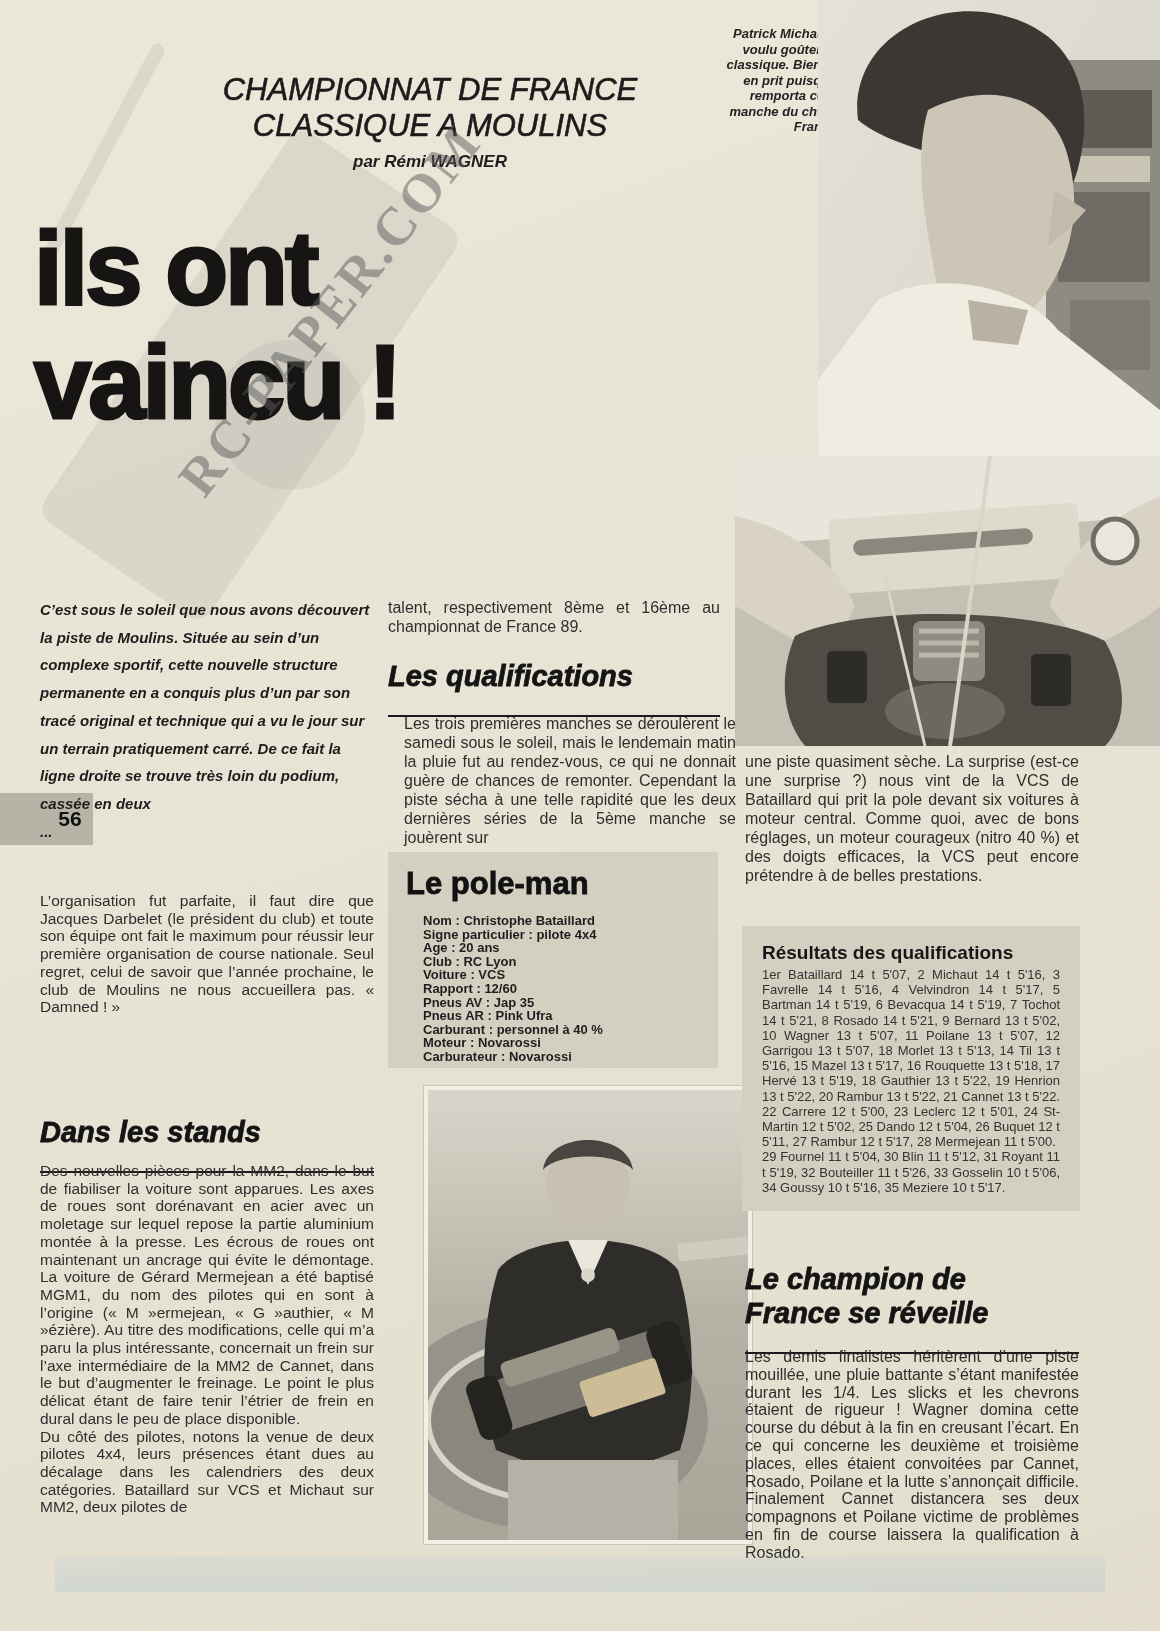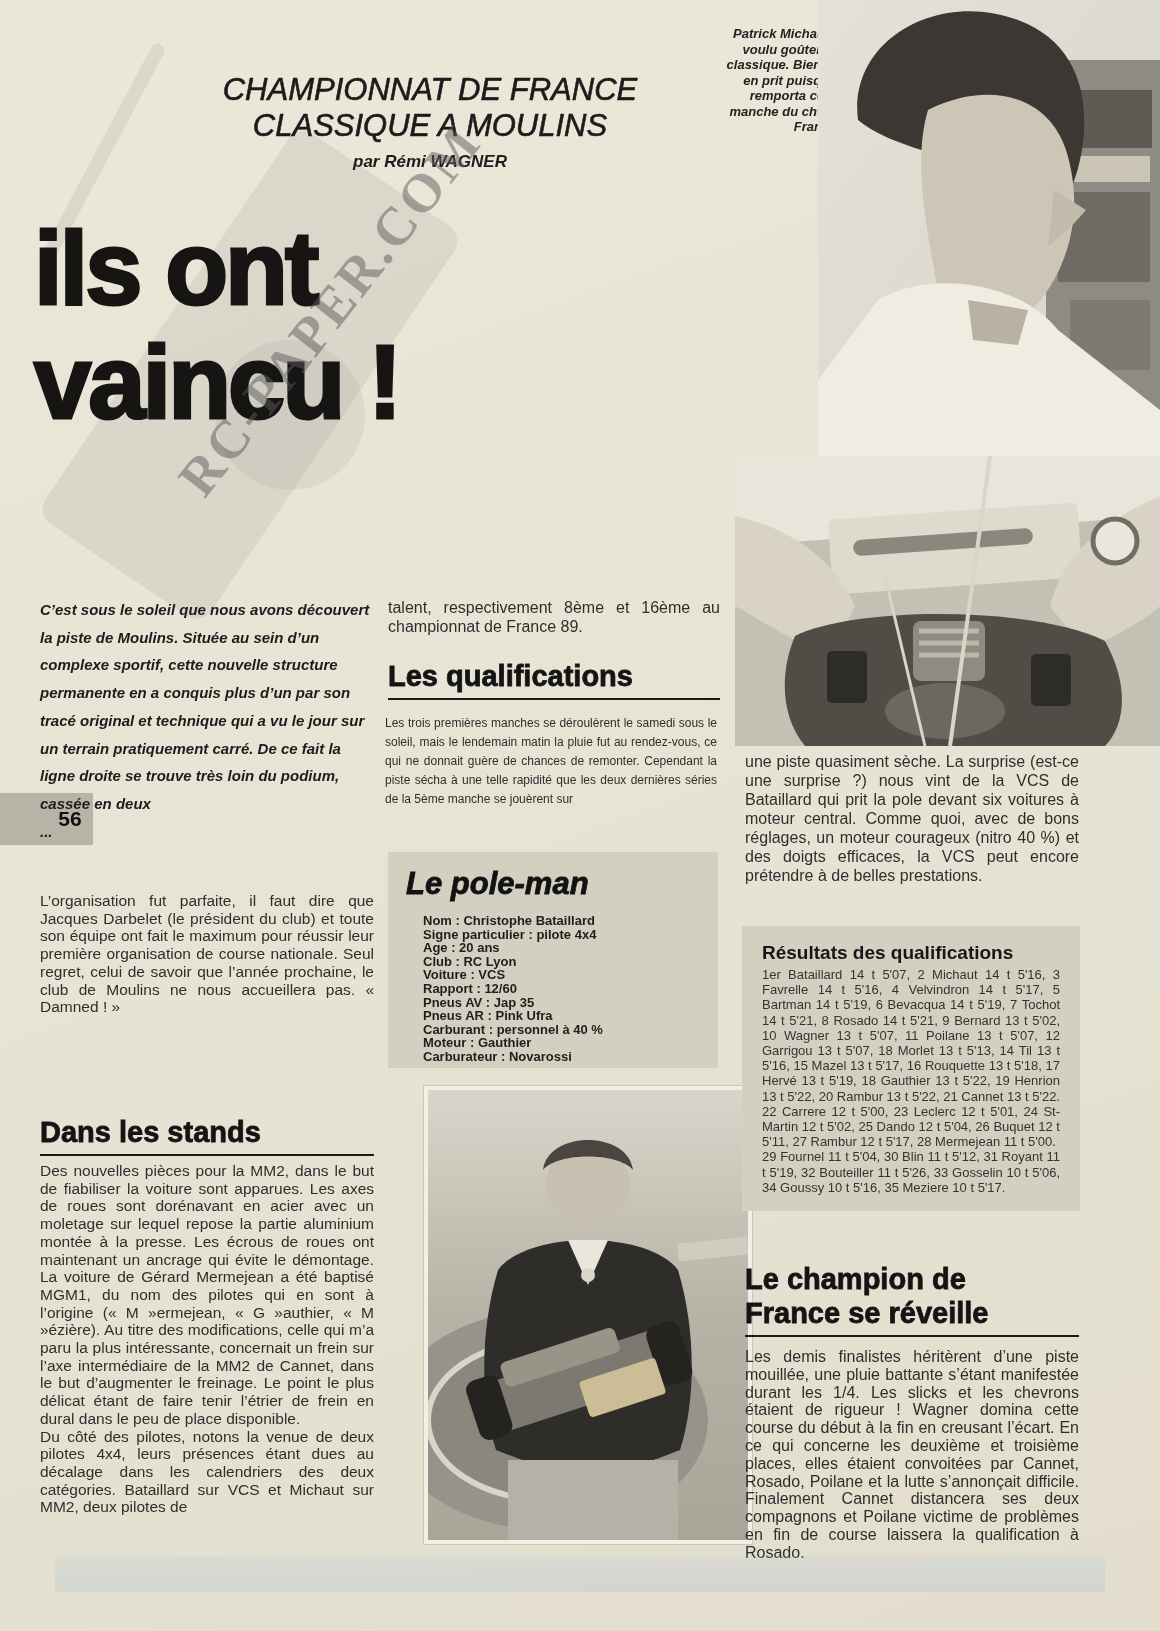--- a/index.html
+++ b/index.html
@@ -23,25 +23,25 @@
     transform:translate(-50%,-50%) rotate(-52deg);white-space:nowrap;
     font-family:"Liberation Serif",serif;}
   
   .ghost{background:rgba(130,130,130,0.14);border-radius:18px;}
   .ghost-circle{background:rgba(130,130,130,0.12);border-radius:50%;}
   
   .lead{font-size:15px;line-height:27.7px;font-weight:bold;font-style:italic;
     white-space:pre-line;color:#1c1c1c;text-align:left;}
   .body-txt{font-size:15.5px;line-height:17.7px;text-align:justify;color:#2e2e2e;}
   .body-txt p{margin:0;}
-  .sec-head{font-size:29px;font-weight:bold;color:#141414;
-    border-bottom:2px solid #1a1a1a;padding-bottom:5px;-webkit-text-stroke:0.8px #141414;}
+  .sec-head{font-size:29px;font-weight:bold;font-style:italic;color:#141414;
+    border-bottom:2px solid #1a1a1a;padding-bottom:22px;-webkit-text-stroke:0.8px #141414;}
   
   .graybox{background:#d3d0c1;box-sizing:border-box;}
-  .poleman-head{font-size:31px;font-weight:bold;font-style:italic;color:#121212;
+  .poleman-head{font-size:31px;font-weight:bold;color:#121212;
     -webkit-text-stroke:0.8px #121212;margin:0 0 12px 0;}
   .spec-line{font-size:13px;line-height:13.6px;font-weight:bold;color:#1e1e1e;padding-left:17px;}
   .results-head{font-size:19px;font-weight:bold;color:#161616;margin:0 0 3px 0;}
   .results-body{font-size:13px;line-height:15.2px;color:#333;text-align:justify;margin:0;}
   
   .pagenum{width:46px;height:52px;background:#b7b4a7;color:#111;
     display:flex;align-items:center;justify-content:center;
     font-size:21px;font-weight:bold;padding-left:47px;}
   
   .photo{overflow:hidden;}
@@ -130,34 +130,34 @@
 
   <div class="abs body-txt" style="left:40px;top:1162px;width:334px;">
     <p>Des nouvelles pièces pour la MM2, dans le but de fiabiliser la voiture sont apparues. Les axes de roues sont dorénavant en acier avec un moletage sur lequel repose la partie aluminium montée à la presse. Les écrous de roues ont maintenant un ancrage qui évite le démontage. La voiture de Gérard Mermejean a été baptisé MGM1, du nom des pilotes qui en sont à l’origine (« M »ermejean, « G »authier, « M »ézière). Au titre des modifications, celle qui m’a paru la plus intéressante, concernait un frein sur l’axe intermédiaire de la MM2 de Cannet, dans le but d’augmenter le freinage. Le point le plus délicat étant de faire tenir l’étrier de frein en dural dans le peu de place disponible.</p>
     <p>Du côté des pilotes, notons la venue de deux pilotes 4x4, leurs présences étant dues au décalage dans les calendriers des deux catégories. Bataillard sur VCS et Michaut sur MM2, deux pilotes de</p>
   </div>
 
   <div class="abs body-txt" style="left:388px;top:598px;width:332px;font-size:16px;line-height:19px;">talent, respectivement 8ème et 16ème au championnat de France 89.</div>
 
   <div class="abs sec-head" style="left:388px;top:660px;width:332px;">Les qualifications</div>
 
-  <div class="abs body-txt" style="left:385px;top:714px;width:332px;font-size:12px;line-height:19px;">Les trois premières manches se déroulèrent le samedi sous le soleil, mais le lendemain matin la pluie fut au rendez-vous, ce qui ne donnait guère de chances de remonter. Cependant la piste sécha à une telle rapidité que les deux dernières séries de la 5ème manche se jouèrent sur</div>
+  <div class="abs body-txt" style="left:404px;top:714px;width:332px;font-size:16px;line-height:19px;">Les trois premières manches se déroulèrent le samedi sous le soleil, mais le lendemain matin la pluie fut au rendez-vous, ce qui ne donnait guère de chances de remonter. Cependant la piste sécha à une telle rapidité que les deux dernières séries de la 5ème manche se jouèrent sur</div>
 
   <div class="abs graybox" style="left:388px;top:852px;width:330px;height:216px;padding:14px 18px;">
     <div class="poleman-head">Le pole-man</div>
     <div class="spec-line">Nom : Christophe Bataillard</div>
     <div class="spec-line">Signe particulier : pilote 4x4</div>
     <div class="spec-line">Age : 20 ans</div>
     <div class="spec-line">Club : RC Lyon</div>
     <div class="spec-line">Voiture : VCS</div>
     <div class="spec-line">Rapport : 12/60</div>
     <div class="spec-line">Pneus AV : Jap 35</div>
     <div class="spec-line">Pneus AR : Pink Ufra</div>
     <div class="spec-line">Carburant : personnel à 40 %</div>
-    <div class="spec-line">Moteur : Gauthier</div>
+    <div class="spec-line">Moteur : Novarossi</div>
     <div class="spec-line">Carburateur : Novarossi</div>
   </div>
 
   <div class="abs photo photo-framed" style="left:424px;top:1086px;width:320px;height:450px;">
     <svg width="320" height="450" viewBox="0 0 320 450" xmlns="http://www.w3.org/2000/svg">
       <defs>
         <linearGradient id="bgp" x1="0" y1="0" x2="0" y2="1">
           <stop offset="0" stop-color="#d8d5ca"></stop>
             <stop offset="0.5" stop-color="#b6b3a6"></stop>
             <stop offset="1" stop-color="#a9a699"></stop>

